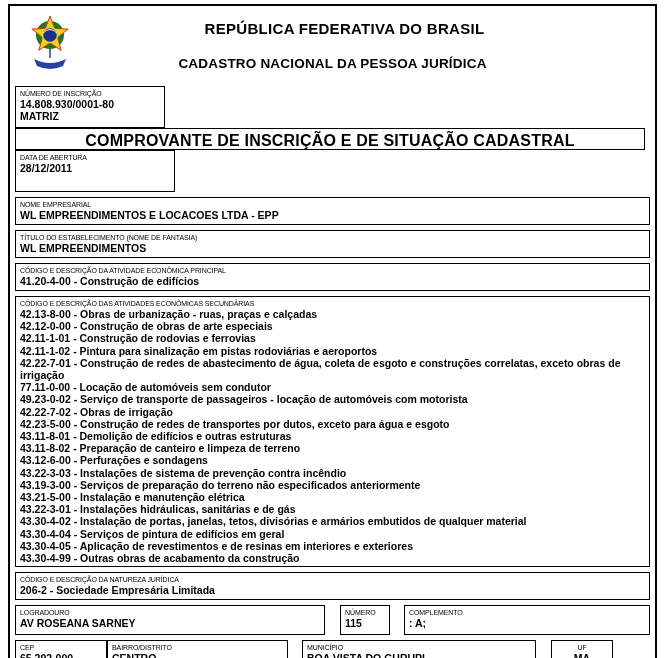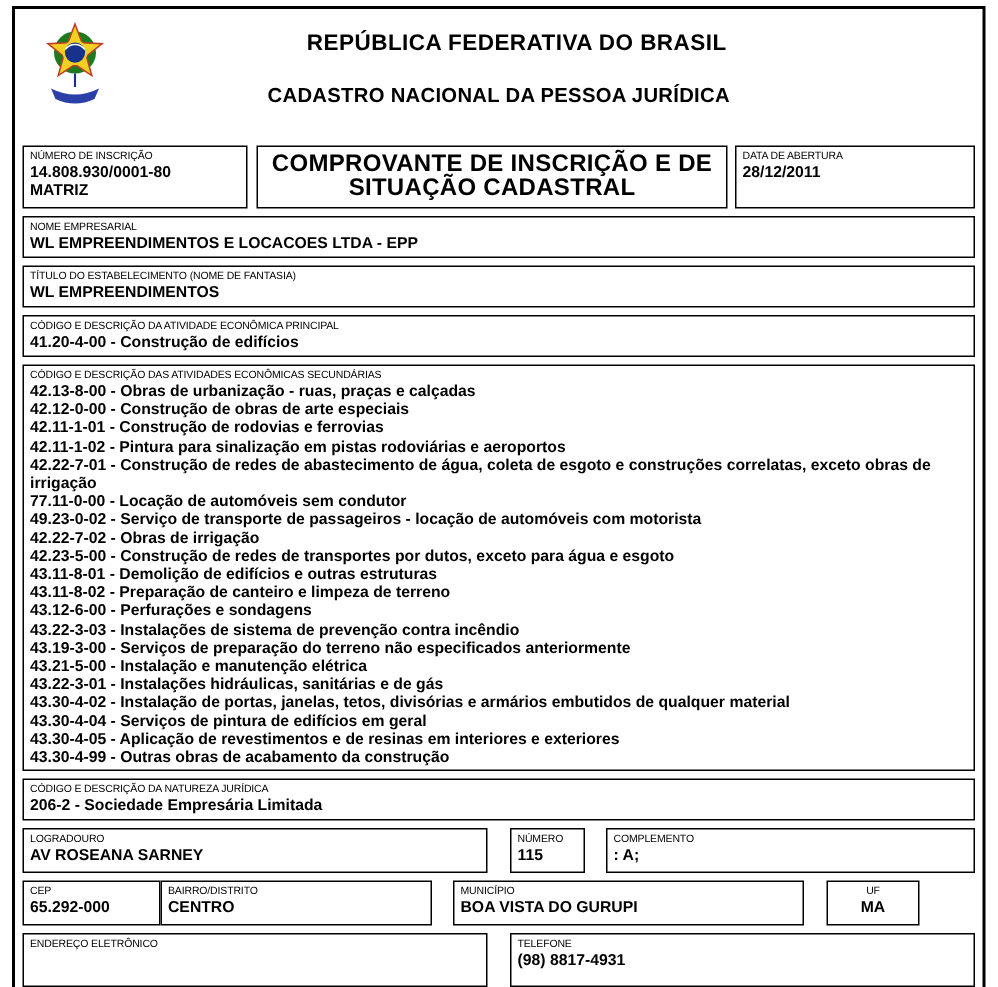--- a/index.html
+++ b/index.html
@@ -11,21 +11,21 @@
   .header { position:relative; height:76px; }
   .emblem { position:absolute; left:15px; top:8px; }
   .h1 { position:absolute; left:12px; top:14px; width:100%; text-align:center;
     font-size:15px; font-weight:bold; letter-spacing:.3px; }
   .h2 { position:absolute; left:0; top:50px; width:100%; text-align:center;
     font-size:13.5px; font-weight:bold; letter-spacing:.2px; }
   .row { display:flex; margin-bottom:5px; }
   .box { border:1px solid #000; background:#fff; overflow:hidden; }
   .label { font-size:7px; line-height:9px; padding:2px 4px 0 4px; letter-spacing:-.1px; white-space:nowrap; }
   .value { font-size:10.5px; font-weight:bold; line-height:12px; padding:0 4px; }
-  .mt3 { margin-top:15px; }
+  .mt3 { margin-top:4px;flex-direction:column; }
   .row-head .box { height:42px; }
   .box-a { width:150px; margin-right:6px; }
   .box-b { flex:1; margin-right:5px; }
   .box-c { width:160px; }
   .doc-title { font-size:16px; font-weight:bold; text-align:center;
     line-height:16px; padding:4px 6px 0 6px; letter-spacing:.2px; }
   .field { height:28px; margin-bottom:5px; }
   .sec-box { margin-bottom:5px; padding-bottom:2px; }
   .sec-box .item { font-size:10.5px; font-weight:bold; line-height:12.2px; padding:0 4px; }
   .row-addr .box { height:30px; }

